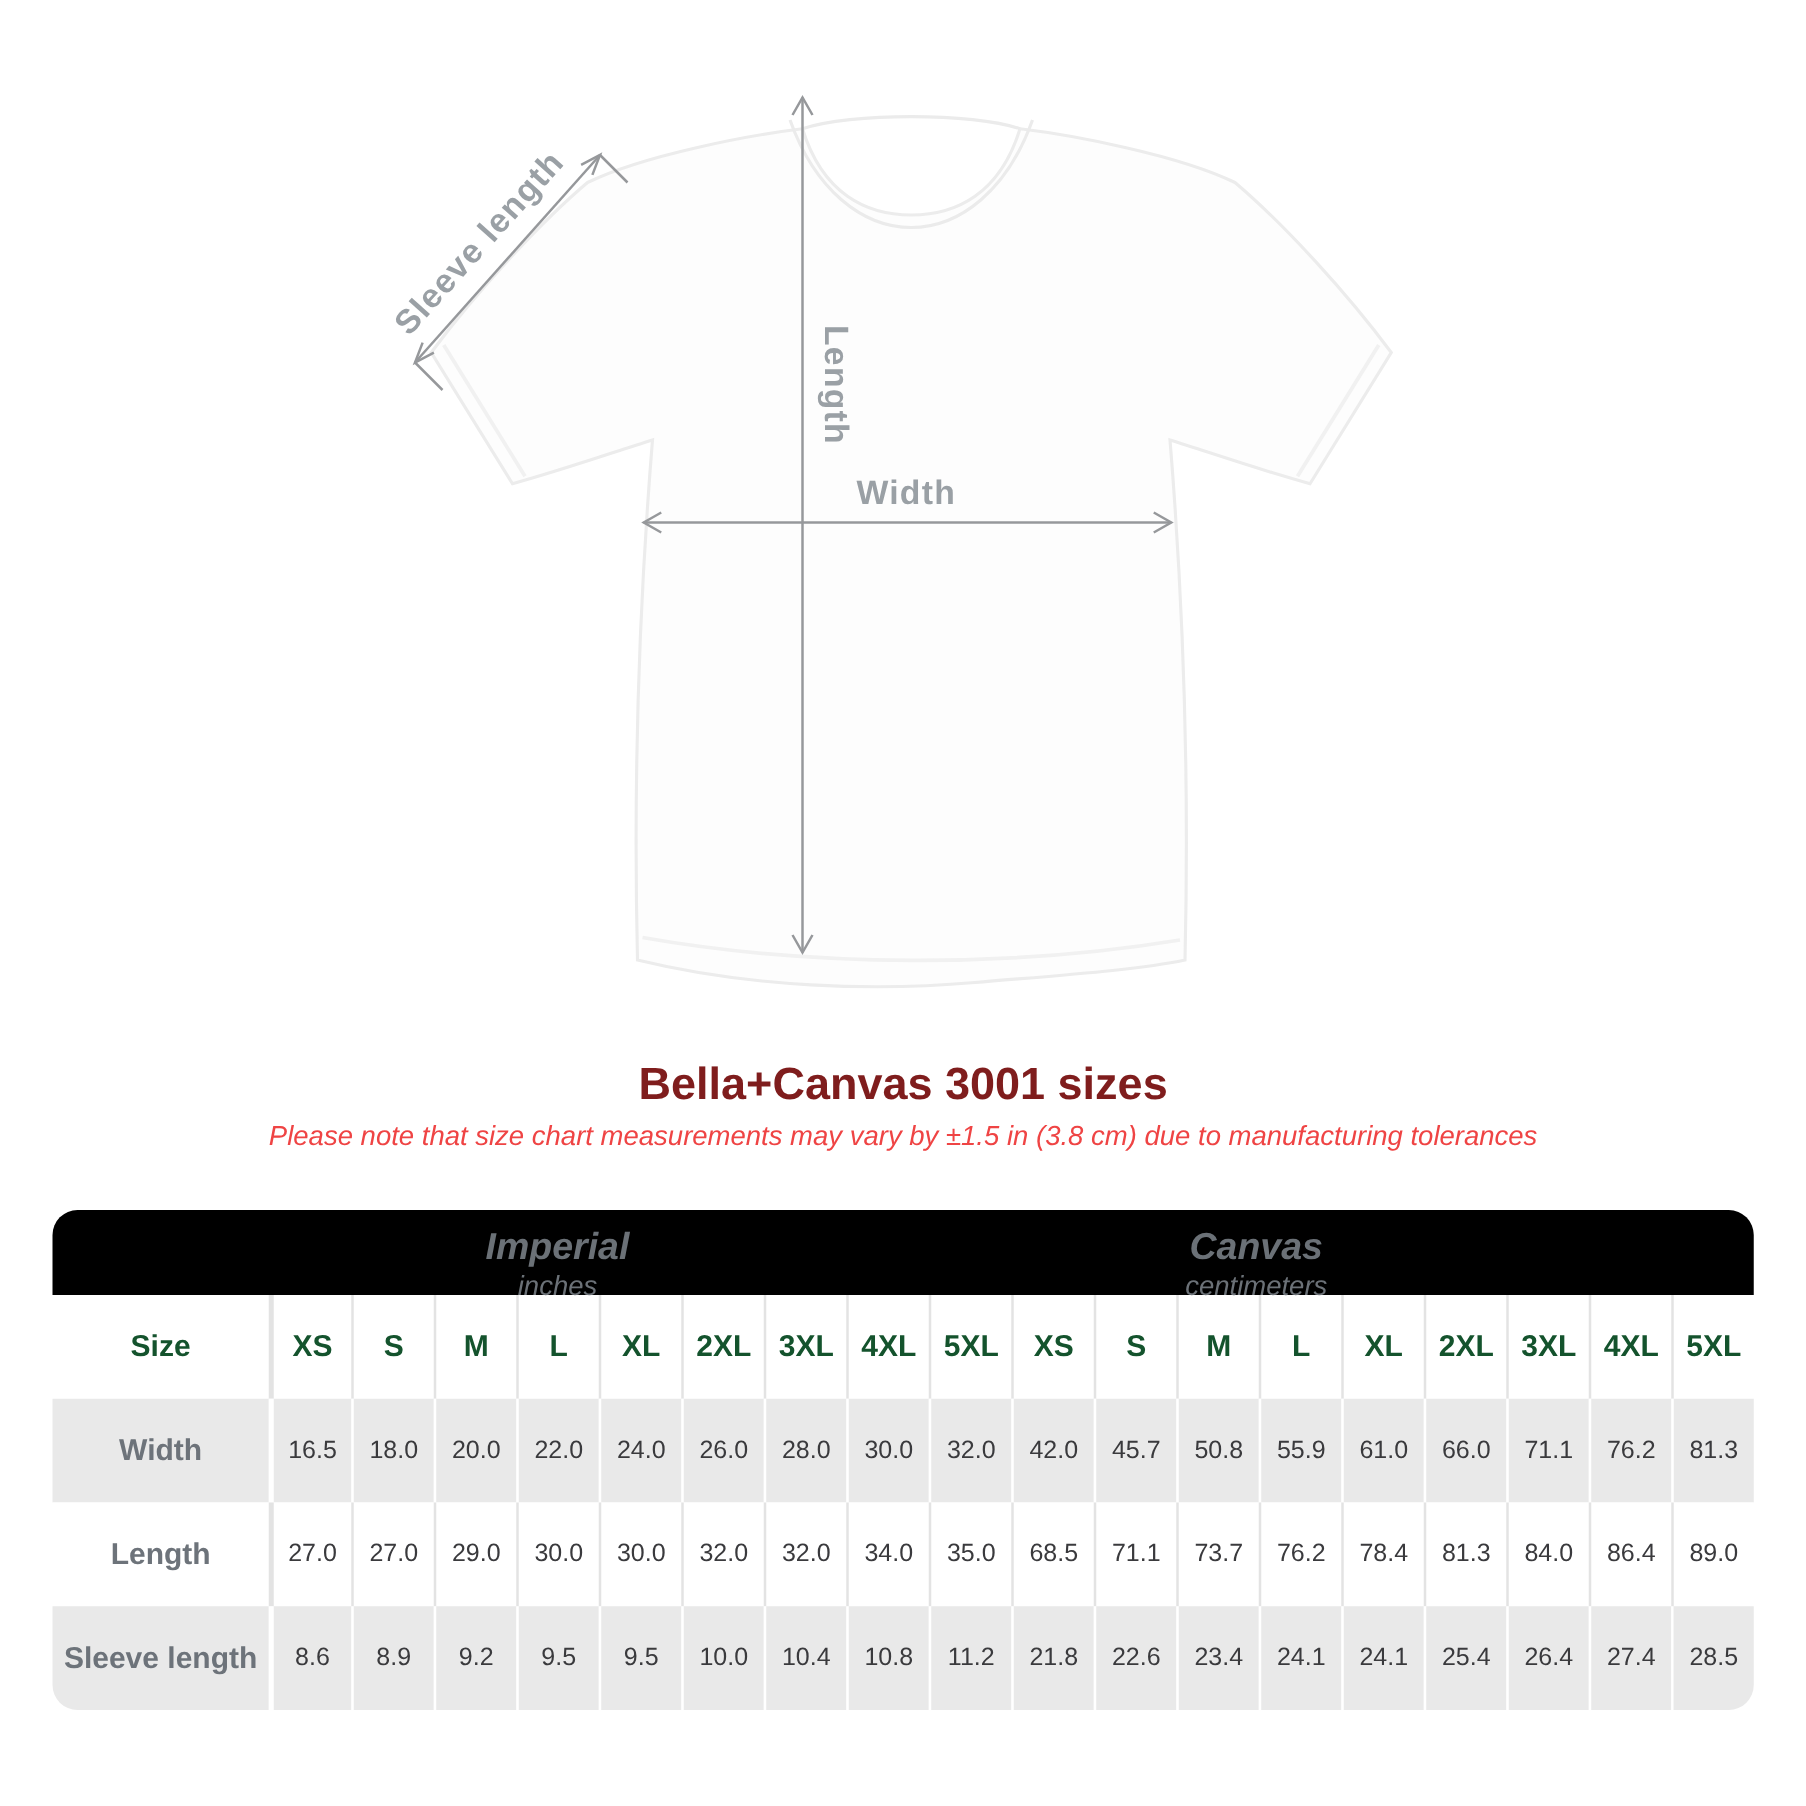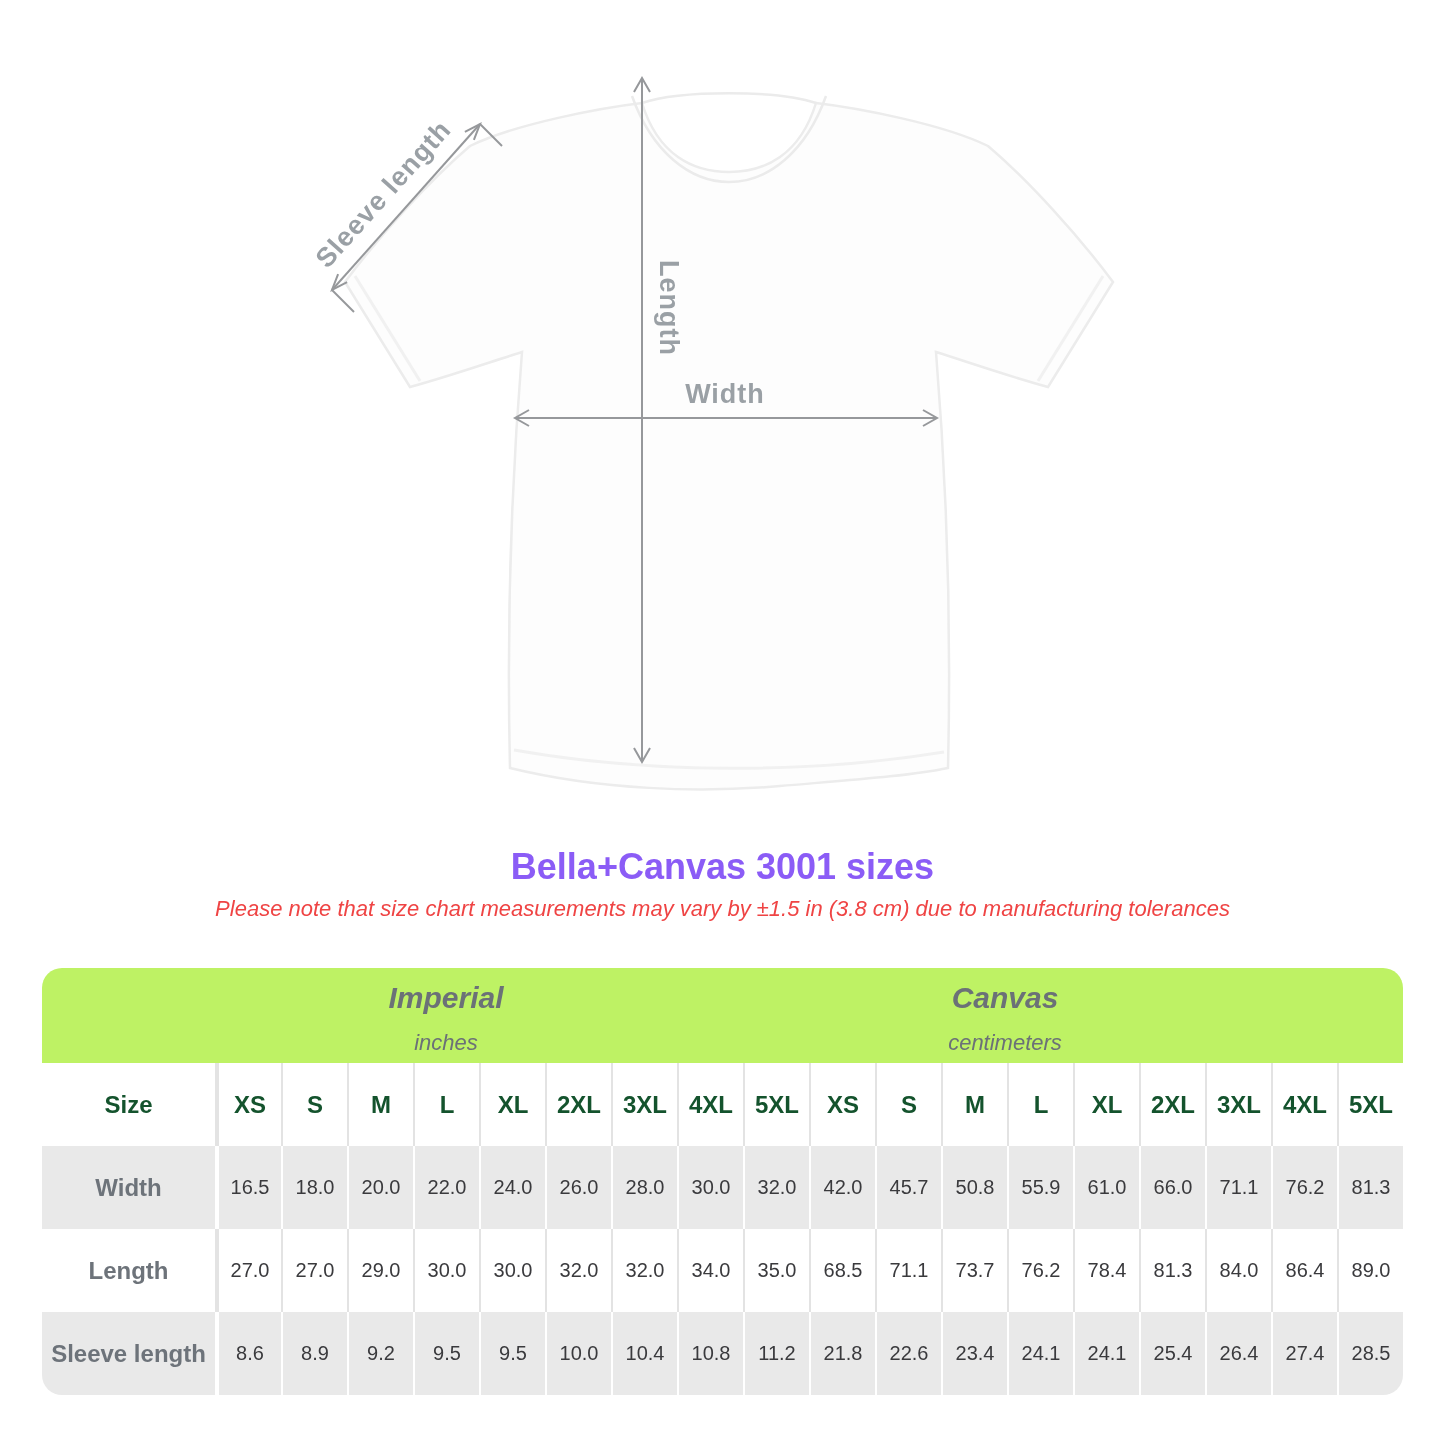--- a/index.html
+++ b/index.html
@@ -11,37 +11,37 @@
   .shirt-wrap{position:absolute;left:0;top:0;width:1445px;height:830px;}
   svg text{font-family:"Liberation Sans", sans-serif;}
   .dim-label{fill:#9aa0a5;font-weight:bold;font-size:27px;letter-spacing:1px;}
   .dim-line{stroke:#96989b;stroke-width:2;fill:none;}
   .shirt-outline{fill:#fdfdfd;stroke:#ececec;stroke-width:2.5;}
   .shirt-seam{fill:none;stroke:#ebebeb;stroke-width:2.5;}
   .shirt-hem{fill:none;stroke:#f1f1f1;stroke-width:3;}
   
   .page-title{
     position:absolute;left:0;top:846px;width:1445px;text-align:center;
-    font-size:36px;font-weight:bold;color:#8b5cf6;
+    font-size:36px;font-weight:bold;color:#7f1d1d;
   }
   .page-subtitle{
     position:absolute;left:0;top:896px;width:1445px;text-align:center;
     font-size:22px;font-style:italic;color:#ef4444;
   }
   
   .size-table{position:absolute;left:42px;top:968px;width:1361px;}
   .unit-band{
-    position:relative;height:95px;background:#bef264;
+    position:relative;height:68px;background:#000000;
     border-radius:20px 20px 0 0;
   }
   .unit{position:absolute;top:13px;transform:translateX(-50%);text-align:center;white-space:nowrap;}
   .unit-imperial{left:404px;}
   .unit-metric{left:963px;}
   .unit-label{font-size:30px;font-weight:bold;font-style:italic;color:#6b7177;}
-  .unit-sub{font-size:22px;font-style:italic;color:#6b7177;margin-top:15px;}
+  .unit-sub{font-size:22px;font-style:italic;color:#6b7177;margin-top:1px;}
   .grid{display:grid;grid-template-columns:173px repeat(18,1fr);}
   .c{height:83px;display:flex;align-items:center;justify-content:center;}
   .row-white .c{background:#ffffff;}
   .row-gray  .c{background:#e9e9e9;}
   .c.data{border-left:2px solid #e3e3e3;}
   .row-gray .c.data{border-left-color:#ffffff;}
   .c.first-data{border-left-width:4px;}
   .c.head{font-size:24px;font-weight:bold;color:#14532d;}
   .c.lab{font-size:24px;font-weight:bold;color:#6d737a;}
   .c.val{font-size:20px;color:#3a3a3d;}

